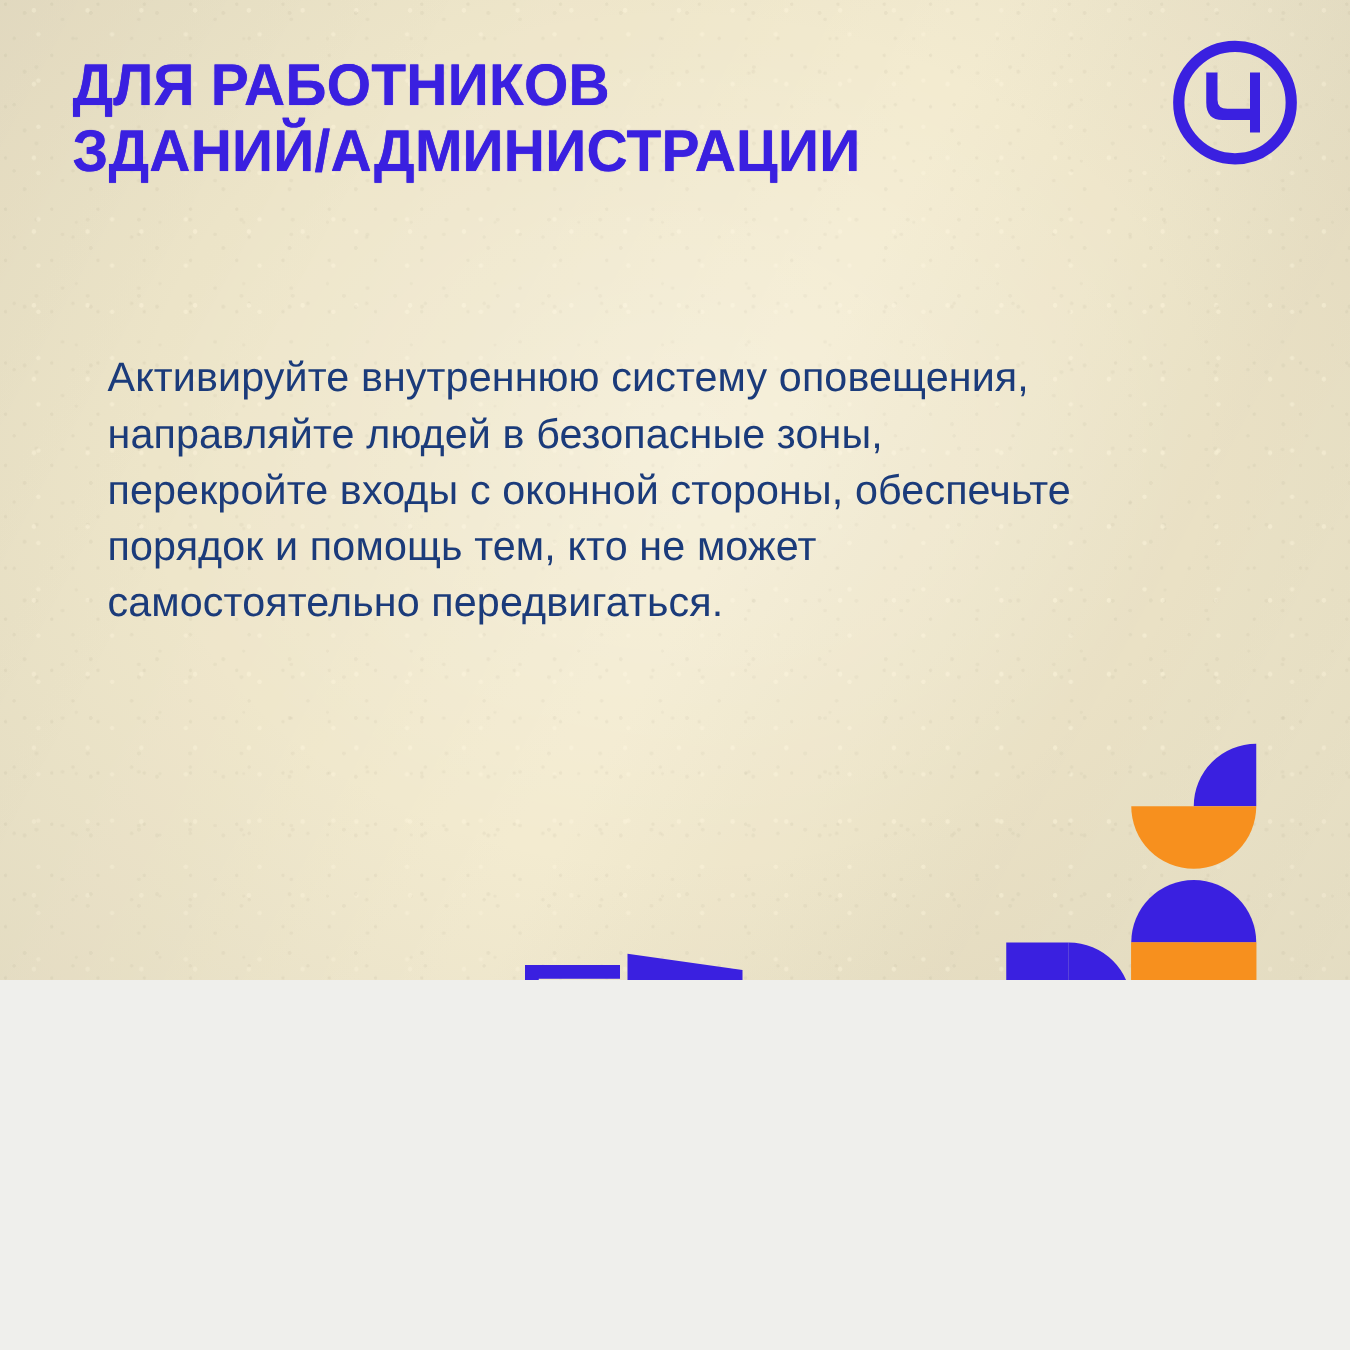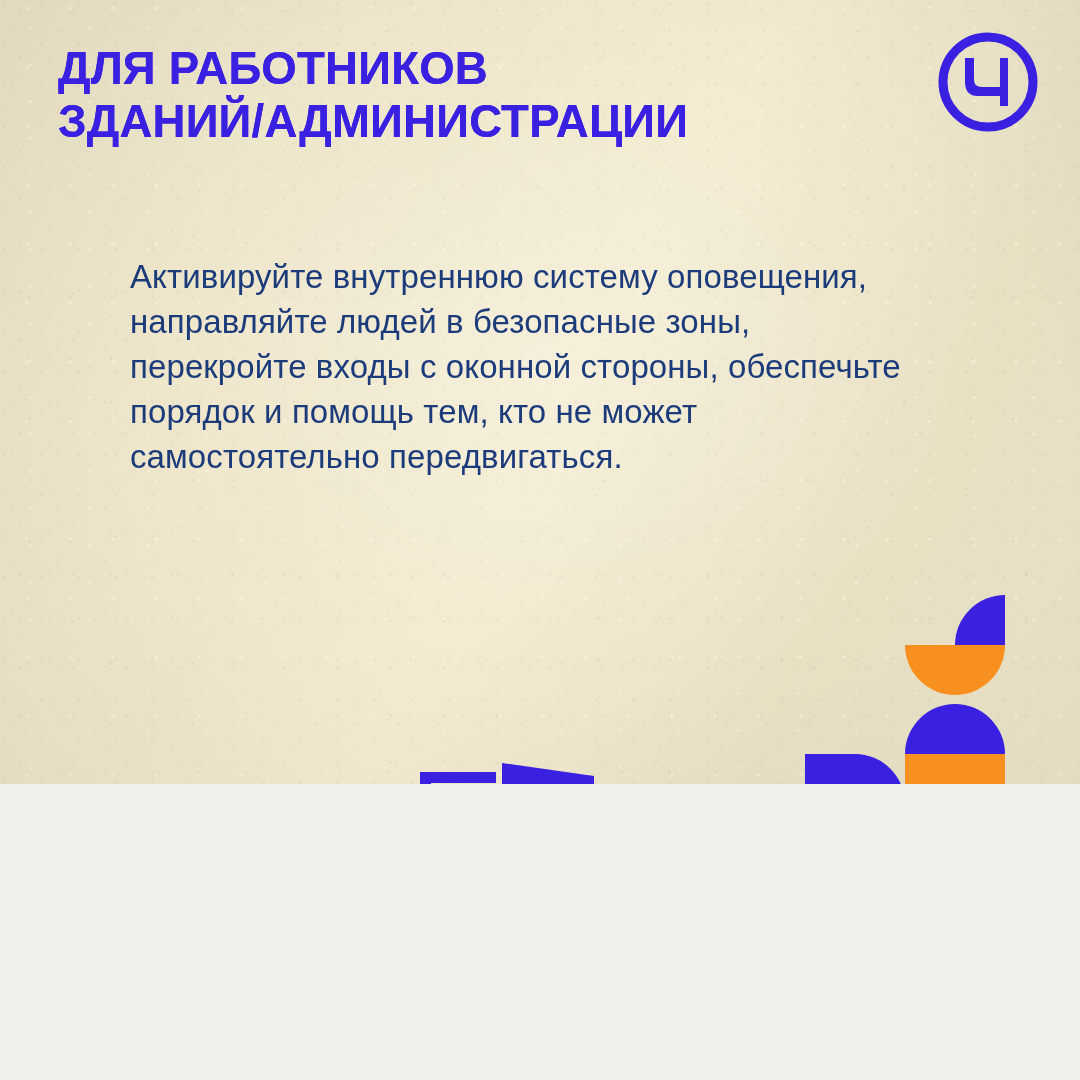--- a/index.html
+++ b/index.html
@@ -54,21 +54,21 @@
     white-space:pre-line;
     margin:0;
     text-shadow:0 0 .6px #3a20e0;
   }
   .logo{
     position:absolute;right:38px;top:28px;
     width:108px;height:108px;
   }
 
   
-  .body-copy{position:absolute;left:86px;top:255px;width:940px;margin-left:44px;}
+  .body-copy{position:absolute;left:86px;top:280px;width:940px;}
   .para{
     color:#1b3b7a;
     font-size:33px;
     line-height:1.36;
     white-space:pre-line;
     margin:0 0 46px 0;
     letter-spacing:.1px;
   }
   .para:last-child{margin-bottom:0;}
 

